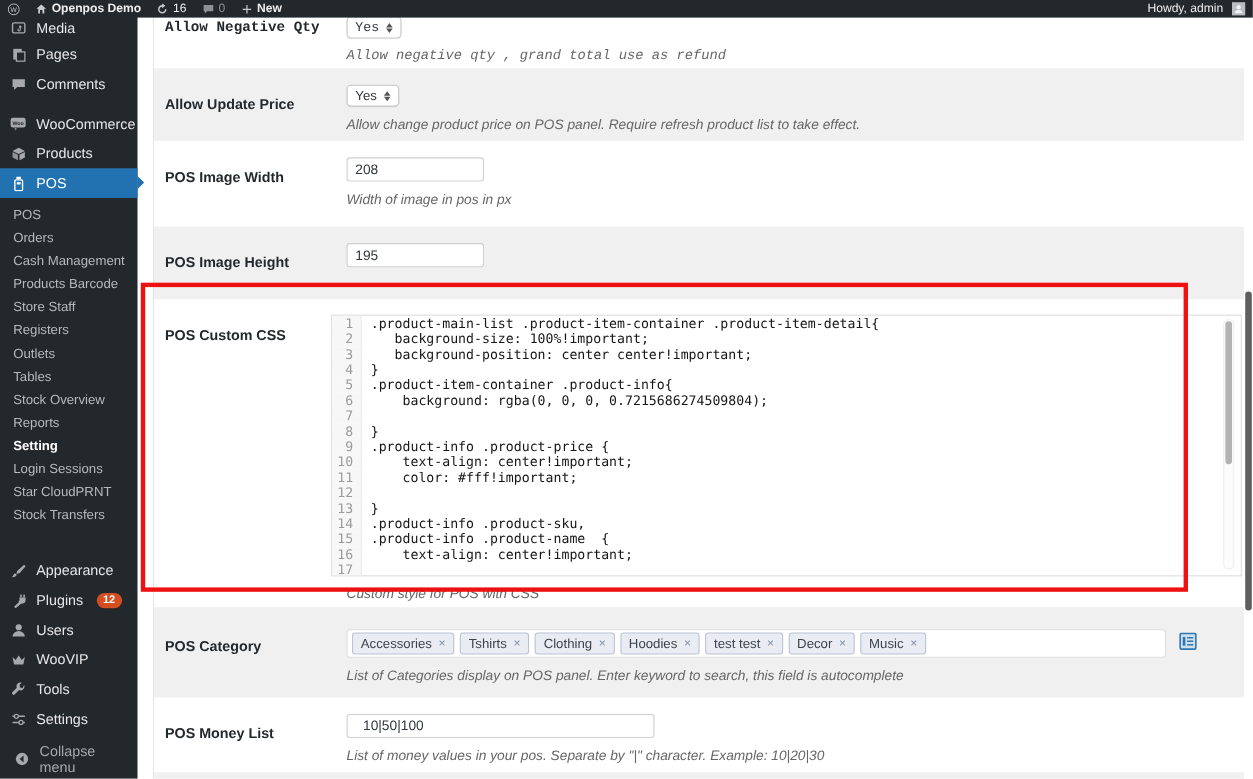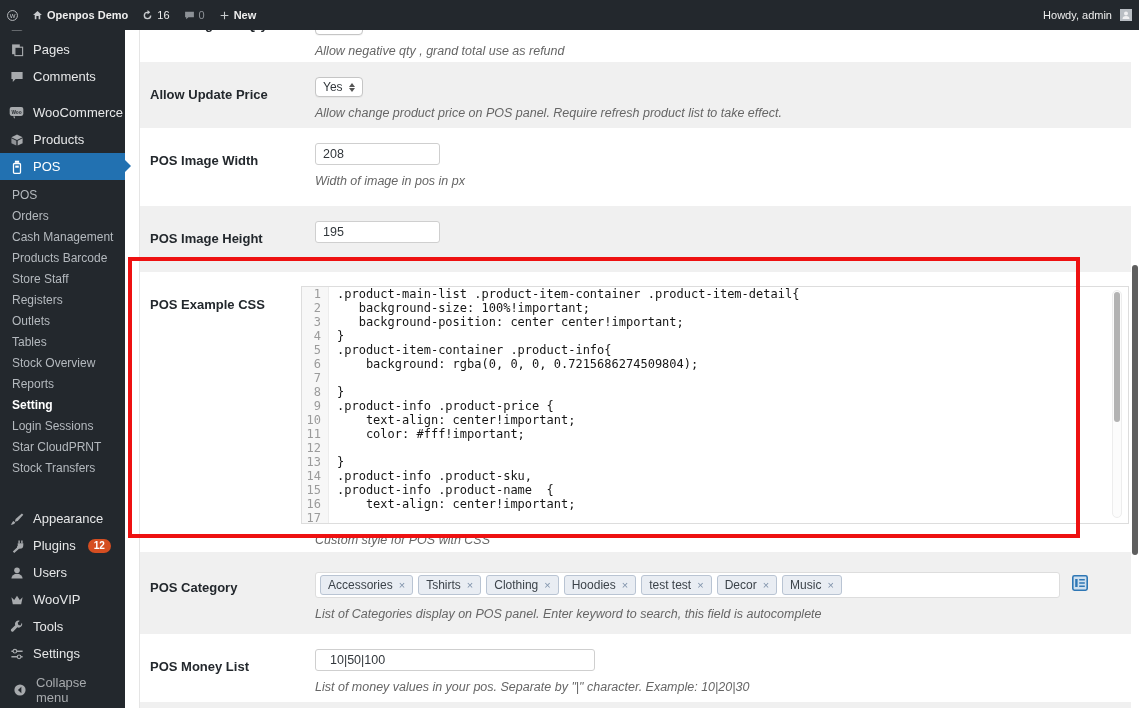--- a/index.html
+++ b/index.html
@@ -1,20 +1,20 @@
 <!DOCTYPE html>
 <html><head>
 <meta charset="utf-8">
 <style>
   * { box-sizing: border-box; margin: 0; padding: 0; }
   html,body { width:1139px; height:708px; overflow:hidden; }
   body { font-family:"Liberation Sans", sans-serif; background:#fff; position:relative; }
 
   
-  .adminbar { position:absolute; left:0; top:0; width:1139px; height:30px; background:#23282d;
+  .adminbar { position:absolute; left:0; top:0; width:1139px; height:16px; background:#23282d;
     display:flex; justify-content:space-between; align-items:center; z-index:50; color:#eee;
     font-size:11px; line-height:14px; }
   .ab-left, .ab-right { display:flex; align-items:center; height:14px; }
   .ab-item { display:inline-flex; align-items:center; gap:4px; padding:0 7px; height:14px; cursor:pointer; white-space:nowrap; }
   .ab-item svg { display:block; }
   .ab-dim, .ab-dim * { color:#8c9196 !important; fill:#8c9196 !important; }
   .avatar { width:12px; height:12px; background:#b9bec3; display:inline-flex; align-items:center; justify-content:center; margin-left:4px; }
 
   
   .sidebar { position:absolute; left:0; top:14px; width:125px; height:694px; background:#23282d; z-index:40; }
@@ -34,21 +34,21 @@
     padding:1px 6px; margin-left:4px; line-height:12px; }
 
   
   .content { position:absolute; left:125px; top:14px; width:1006px; height:694px; background:#fff; }
   .ftable { position:absolute; left:14px; top:0; width:992px; border-left:1px solid #e5e5e5; }
   .row { display:flex; width:100%; }
   .row.alt { background:#f0f0f0; }
   .row .th { width:175px; flex-shrink:0; padding:25px 10px 0 10px; font-size:13px; font-weight:bold; color:#23282d; }
   .row .td { flex:1; padding:15px 10px 0 0; }
   .desc { font-style:italic; color:#666; font-size:12.5px; margin-top:9px; }
-  .r1 { height:48px; } .r1 .th { padding-top:3px; } .r1 .td { padding-top:1px; }
+  .r1 { height:48px;font-family:Liberation Mono, monospace; } .r1 .th { padding-top:3px; } .r1 .td { padding-top:1px; }
   .r2 { height:66px; } .r3 { height:78px; } .r4 { height:66px; }
   .r5 { height:280px; } .r5 .td { padding-top:14px; }
   .r6 { height:82px; } .r6 .th { padding-top:28px; } .r6 .td { padding-top:20px; }
   .r7 { height:68px; }
   .r8 { height:20px; } .r8 .td { padding-top:14px; }
 
   .wsel { display:inline-flex; align-items:center; gap:6px; background:#fff; border:1px solid #c5c5c5;
     border-radius:4px; padding:2px 7px; font-size:12px; color:#32373c; cursor:pointer;
     box-shadow:0 1px 0 rgba(0,0,0,.04); }
   .updown { display:inline-flex; flex-direction:column; gap:1px; }
@@ -320,21 +320,21 @@
     </div>
 
     <div class="row r4 alt">
       <div class="th">POS Image Height</div>
       <div class="td">
         <input class="winput w125" value="195" style="">
       </div>
     </div>
 
     <div class="row r5">
-      <div class="th">POS Example CSS</div>
+      <div class="th">POS Custom CSS</div>
       <div class="td">
         <div class="editor">
           <div>
 
           <div class="cl">
               <span class="ln">1</span>
               <span class="cc">.product-main-list .product-item-container .product-item-detail{</span>
             </div>
               <div class="cl">
               <span class="ln">2</span>

